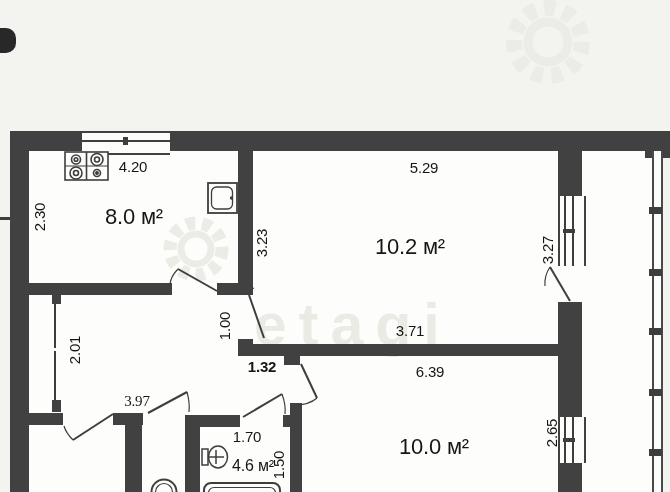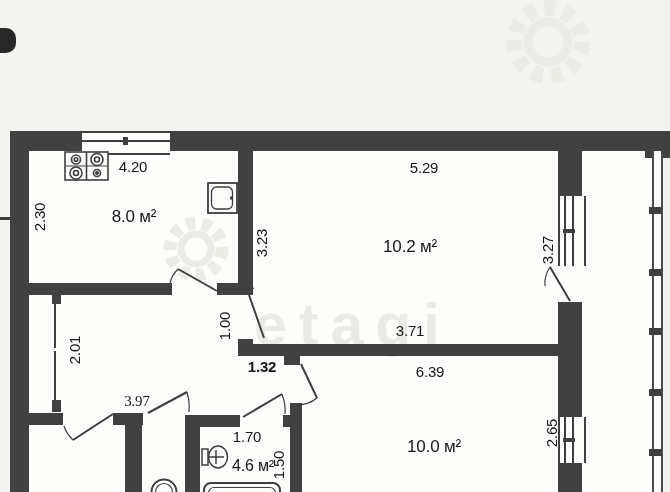--- a/index.html
+++ b/index.html
@@ -11,21 +11,21 @@
   .white{background:#fdfdfb;z-index:0;}
   .wall{position:absolute;background:#414141;z-index:2;}
   .thin{position:absolute;background:#3e3e3e;z-index:2;}
   .win{position:absolute;background:#fdfdfb;z-index:2;}
   .wm{position:absolute;z-index:1;color:#ebebe6;line-height:1;user-select:none;}
   .lbl{
     position:absolute;transform:translate(-50%,-50%);
     font-size:15px;color:#161616;white-space:nowrap;z-index:4;letter-spacing:-0.2px;
   }
   .rot{transform:translate(-50%,-50%) rotate(-90deg);}
-  .area{font-size:17px;}
+  .area{font-size:22px;}
   svg{position:absolute;left:0;top:0;}
 </style>
 </head>
 <body>
 
 <div id="plan">
 
   <div class="abs white" style="left:10px;top:131px;width:572px;height:361px;"></div>
   <div class="abs white" style="left:582px;top:151px;width:76px;height:341px;"></div>
 

